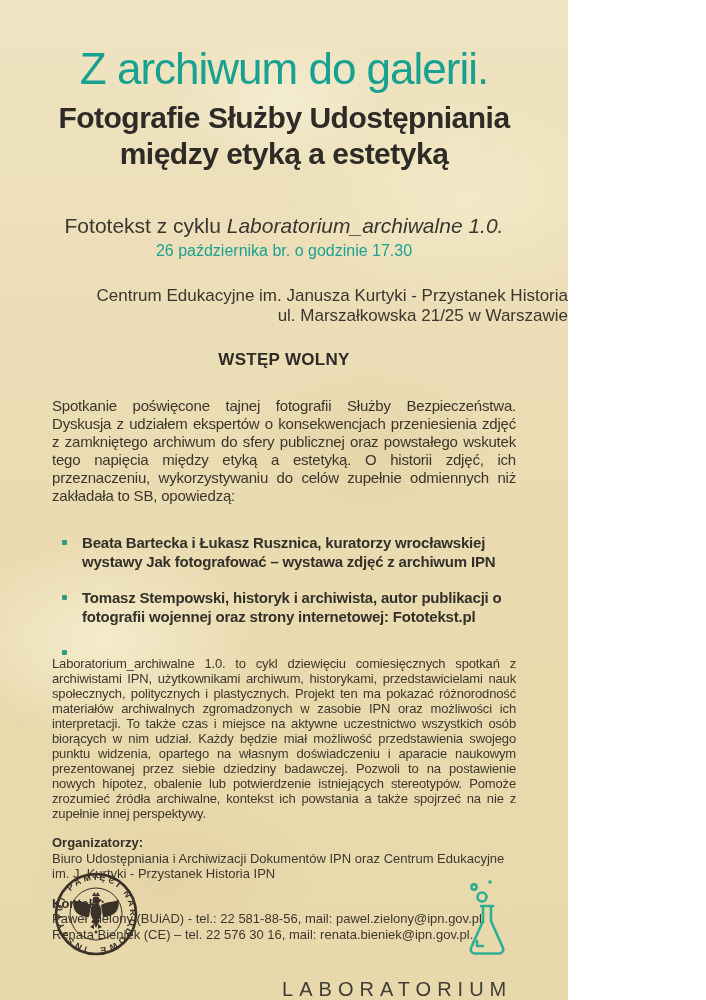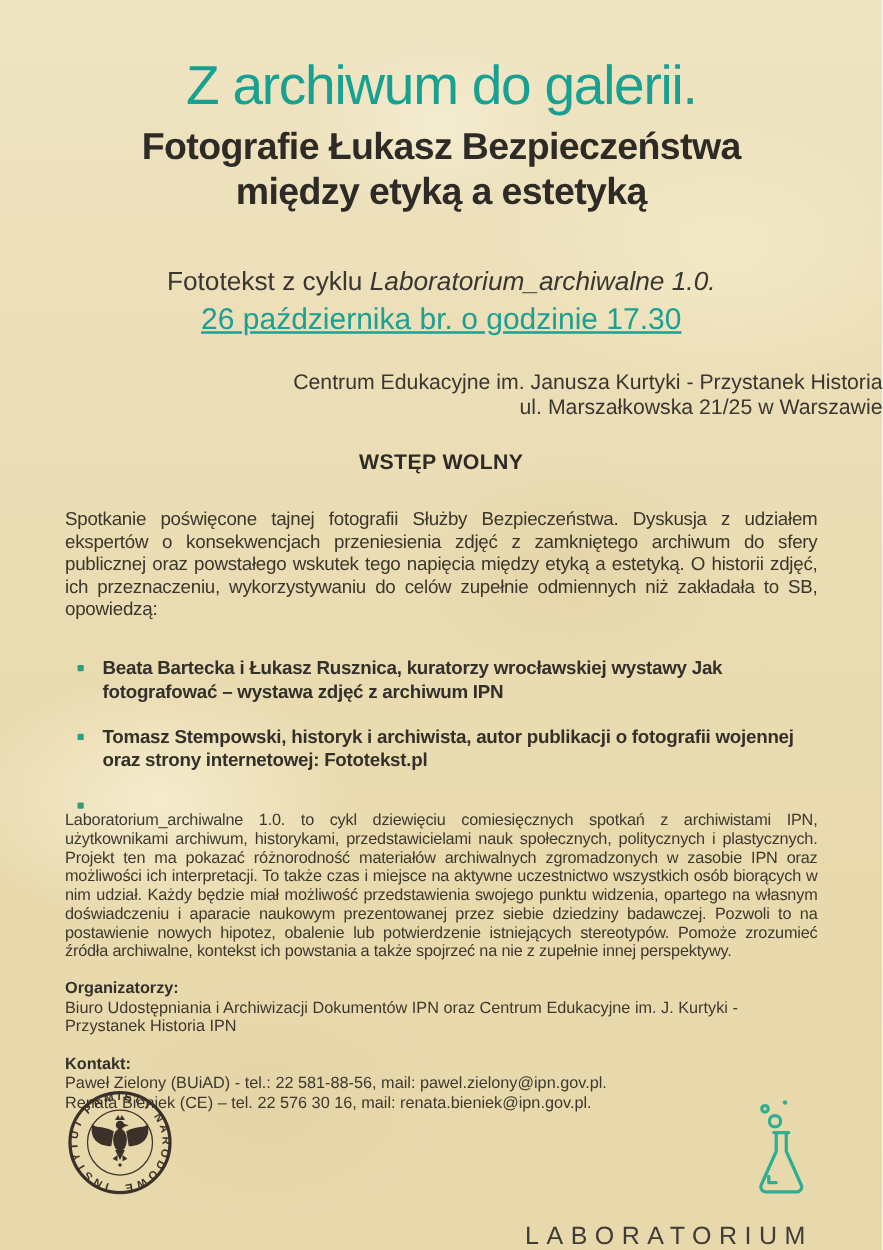--- a/index.html
+++ b/index.html
@@ -4,21 +4,21 @@
 <style>
   html,body{margin:0;padding:0;}
   body{
     width:706px;height:1000px;
     font-family:"Liberation Sans","DejaVu Sans",sans-serif;
     color:#3b362e;
     overflow:hidden;
   }
   .poster{
     position:relative;
-    width:706px;height:1000px;
+    width:568px;height:1000px;
     background:
       radial-gradient(220px 140px at 18% 64%, rgba(255,250,228,.55), rgba(255,250,228,0) 70%),
       radial-gradient(260px 160px at 82% 20%, rgba(250,242,210,.5), rgba(250,242,210,0) 70%),
       radial-gradient(180px 120px at 65% 45%, rgba(201,178,124,.18), rgba(201,178,124,0) 70%),
       radial-gradient(200px 130px at 30% 88%, rgba(201,178,124,.15), rgba(201,178,124,0) 70%),
       radial-gradient(150px 100px at 50% 10%, rgba(255,252,235,.4), rgba(255,252,235,0) 70%),
       linear-gradient(180deg,#efe4c2 0%,#ebddb5 35%,#e9daae 70%,#e8d9ad 100%);
   }
   .center{text-align:center;}
   .title{
@@ -26,21 +26,21 @@
     font-size:44px;font-weight:400;letter-spacing:-1px;
     color:#18a191;
   }
   .subtitle{
     margin:6px 0 0;
     font-size:30px;line-height:36px;font-weight:bold;
     letter-spacing:-0.5px;color:#2e2b26;
   }
   .series{margin-top:42px;font-size:21px;color:#3a3630;}
   .series .italic{font-style:italic;}
-  .date{margin-top:4px;font-size:24px;color:#1ba192;text-decoration:underline;}
+  .date{margin-top:4px;font-size:16px;color:#1ba192;}
   .venue{margin-top:26px;font-size:17px;line-height:20px;color:#3a3630;text-align:right;}
   .admission{margin-top:24px;font-size:17px;font-weight:bold;letter-spacing:.3px;color:#2e2b26;}
   .intro{
     margin:27px 52px 0;
     font-size:15px;line-height:18px;letter-spacing:-0.2px;
     text-align:justify;color:#3b362c;
   }
   .speakers{
     list-style:none;margin:28px 58px 0 60px;padding:0;
   }
@@ -79,21 +79,21 @@
   .lab-line2{font-size:20px;letter-spacing:4.5px;font-weight:bold;color:#33302a;line-height:24px;white-space:nowrap;}
 </style>
 </head>
 <body>
 
 <div class="poster">
 
   <h1 class="title center">Z archiwum do galerii.</h1>
 
   <h2 class="subtitle center">
-    <span>Fotografie Łukasz Bezpieczeństwa</span><br>
+    <span>Fotografie Służby Udostępniania</span><br>
     <span>między etyką a estetyką</span>
   </h2>
 
   <div class="series center">
     <span>Fototekst z cyklu </span><span class="italic">Laboratorium_archiwalne 1.0.</span>
   </div>
 
   <div class="date center">26 października br. o godzinie 17.30</div>
 
   <div class="venue center">

